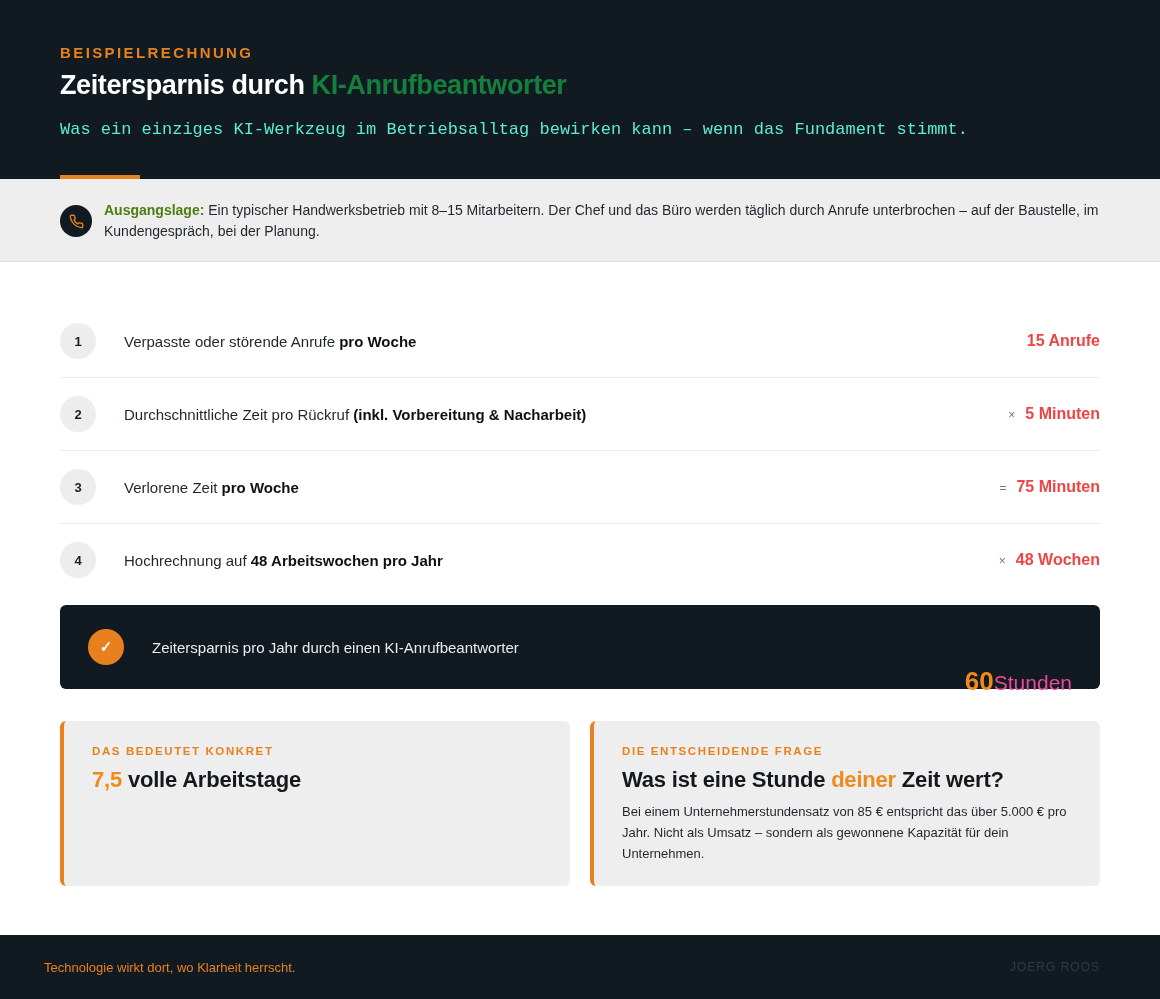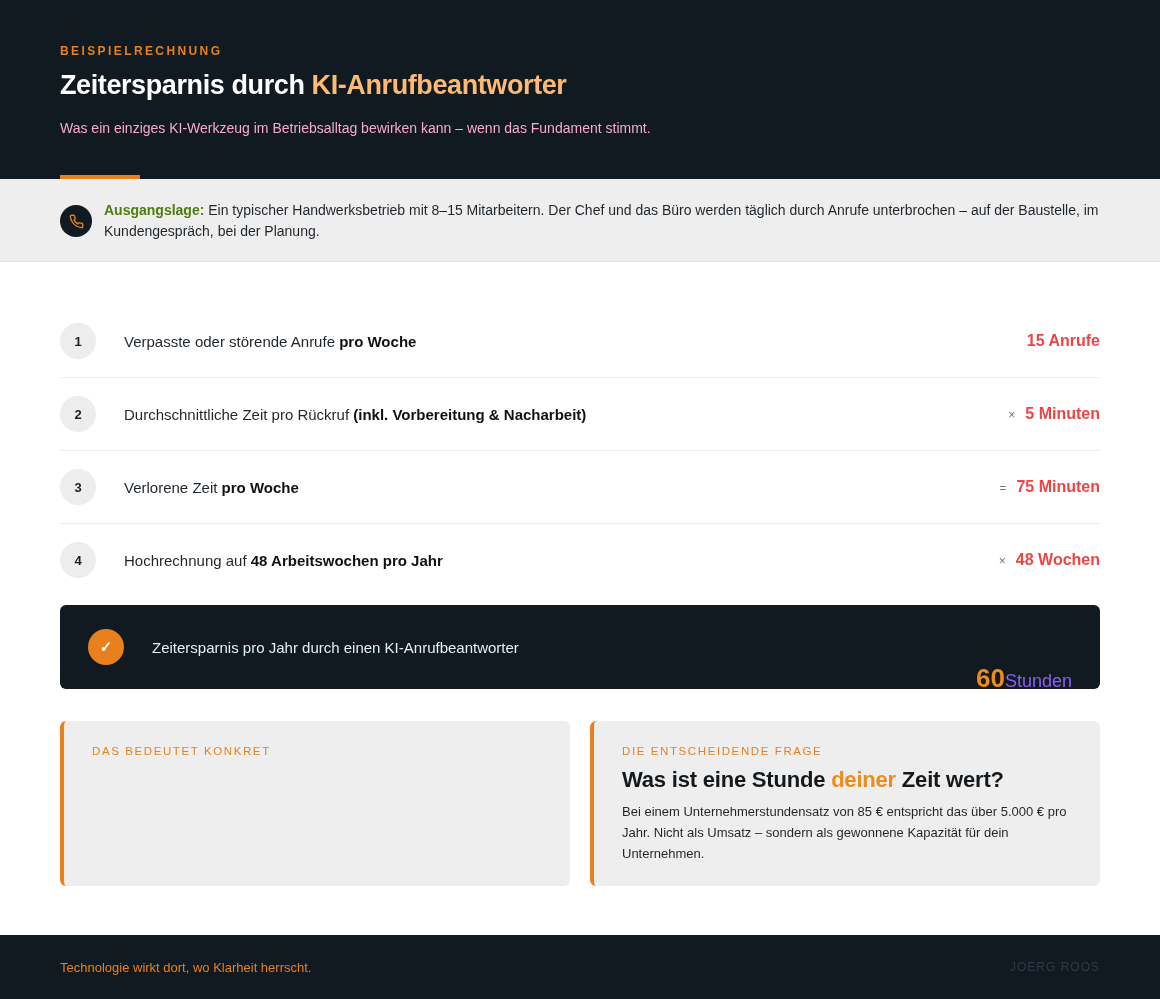--- a/index.html
+++ b/index.html
@@ -1,23 +1,23 @@
 <!DOCTYPE html>
 <html><head>
 <meta charset="utf-8">
 <style>
   * { box-sizing: border-box; margin: 0; padding: 0; }
   html, body { width: 1160px; height: 999px; background: #ffffff; font-family: "Liberation Sans", sans-serif; color: #1a1f24; }
   body { position: relative; overflow: hidden; }
 
   .hero { position: absolute; left: 0; top: 0; width: 1160px; height: 179px; background: #111a21; }
-  .eyebrow { position: absolute; left: 60px; top: 44px; font-size: 12px; font-weight: 700; letter-spacing: 2.4px; color: #e8811d; }
+  .eyebrow { position: absolute; left: 60px; top: 44px; font-size: 15px; font-weight: 700; letter-spacing: 2.4px; color: #e8811d; }
   .hero-title { position: absolute; left: 60px; top: 70px; font-size: 27px; font-weight: 700; color: #ffffff; letter-spacing: -0.4px; white-space: nowrap; }
-  .hero-title .accent { color: #fdba74; }
-  .hero-sub { position: absolute; left: 60px; top: 120px; font-size: 14px; color: #f9a8d4; white-space: nowrap; }
+  .hero-title .accent { color: #15803d; }
+  .hero-sub { position: absolute; left: 60px; top: 120px; font-size: 17px; color: #5eead4; white-space: nowrap; font-family: Liberation Mono, monospace; }
   .hero-bar { position: absolute; left: 60px; top: 175px; width: 80px; height: 4px; background: #e8811d; }
 
   .situation { position: absolute; left: 0; top: 179px; width: 1160px; height: 83px; background: #eeeeee; border-bottom: 1px solid #e0e0e0; }
   .situation .icon-circle { position: absolute; left: 60px; top: 26px; width: 32px; height: 32px; border-radius: 50%; background: #111a21; display: flex; align-items: center; justify-content: center; }
   .situation .text { position: absolute; left: 104px; top: 21px; width: 1000px; font-size: 14px; line-height: 21px; color: #1f262c; }
   .situation .text b { font-weight: 700; color: #4d7c0f; }
 
   .steps { position: absolute; left: 60px; top: 305px; width: 1040px; }
   .step { position: relative; height: 73px; border-bottom: 1px solid #ececec; }
   .step:last-child { border-bottom: none; }
@@ -26,32 +26,32 @@
   .step .label b { font-weight: 700; color: #111; }
   .step .value { position: absolute; right: 0; top: 27px; display: flex; align-items: baseline; gap: 10px; white-space: nowrap; }
   .step .op { font-size: 12px; color: #777; }
   .step .val { font-size: 16px; font-weight: 700; color: #ef4444; }
 
   .result { position: absolute; left: 60px; top: 605px; width: 1040px; height: 84px; background: #111a21; border-radius: 6px; }
   .result .check { position: absolute; left: 28px; top: 24px; width: 36px; height: 36px; border-radius: 50%; background: #e8811d; display: flex; align-items: center; justify-content: center; color: #fff; font-size: 15px; font-weight: 700; }
   .result .label { position: absolute; left: 92px; top: 34px; font-size: 15px; color: #e9edf0; white-space: nowrap; }
   .result .amount { position: absolute; right: 28px; top: 26px; display: flex; align-items: baseline; white-space: nowrap; }
   .result .big { font-size: 26px; font-weight: 700; color: #f08a1c; }
-  .result .unit { font-size: 18px; color: #8b5cf6; margin-top: 40px; }
+  .result .unit { font-size: 21px; color: #ec4899; margin-top: 40px; }
 
   .card { position: absolute; top: 721px; width: 510px; height: 165px; background: #eeeeee; border-left: 4px solid #e8811d; border-radius: 6px; }
   .card.left { left: 60px; }
   .card.right { left: 590px; border-radius: 6px; }
-  .card .kicker { position: absolute; left: 28px; top: 24px; font-size: 11.5px; font-weight: 400; letter-spacing: 1.6px; color: #e8811d; white-space: nowrap; }
+  .card .kicker { position: absolute; left: 28px; top: 24px; font-size: 11.5px; font-weight: 700; letter-spacing: 1.6px; color: #e8811d; white-space: nowrap; }
   .card .headline { position: absolute; left: 28px; top: 46px; font-size: 22px; font-weight: 700; color: #14191e; white-space: nowrap; letter-spacing: -0.2px; }
   .card .headline .accent { color: #f08a1c; }
   .card .body { position: absolute; left: 28px; top: 80px; width: 460px; font-size: 13px; line-height: 21px; color: #1f262c; }
 
   .footer { position: absolute; left: 0; top: 935px; width: 1160px; height: 64px; background: #111a21; }
-  .footer .claim { position: absolute; left: 60px; top: 25px; font-size: 13px; color: #e8811d; white-space: nowrap; }
+  .footer .claim { position: absolute; left: 44px; top: 25px; font-size: 13px; color: #e8811d; white-space: nowrap; }
   .footer .brand { position: absolute; right: 60px; top: 25px; font-size: 12px; letter-spacing: 1px; color: #2e3b46; white-space: nowrap; }
 </style>
 </head>
 <body>
 
 <header class="hero">
   <div class="eyebrow">BEISPIELRECHNUNG</div>
   <h1 class="hero-title"><span>Zeitersparnis durch </span><span class="accent">KI-Anrufbeantworter</span></h1>
   <p class="hero-sub">Was ein einziges KI-Werkzeug im Betriebsalltag bewirken kann – wenn das Fundament stimmt.</p>
   <div class="hero-bar"></div>
@@ -105,20 +105,21 @@
   <div class="check">✓</div>
   <div class="label">Zeitersparnis pro Jahr durch einen KI-Anrufbeantworter</div>
   <div class="amount">
     <span class="big">60</span>
     <span class="unit">Stunden</span>
   </div>
 </section>
 
 <article class="card left">
   <div class="kicker">DAS BEDEUTET KONKRET</div>
+  <h2 class="headline"><span class="accent">7,5</span><span> volle Arbeitstage</span></h2>
 </article>
 
 <article class="card right">
   <div class="kicker">DIE ENTSCHEIDENDE FRAGE</div>
   <h2 class="headline"><span>Was ist eine Stunde </span><span class="accent">deiner</span><span> Zeit wert?</span></h2>
   <p class="body">Bei einem Unternehmerstundensatz von 85 € entspricht das über 5.000 € pro Jahr. Nicht als Umsatz – sondern als gewonnene Kapazität für dein Unternehmen.</p>
 </article>
 
 <footer class="footer">
   <div class="claim">Technologie wirkt dort, wo Klarheit herrscht.</div>

